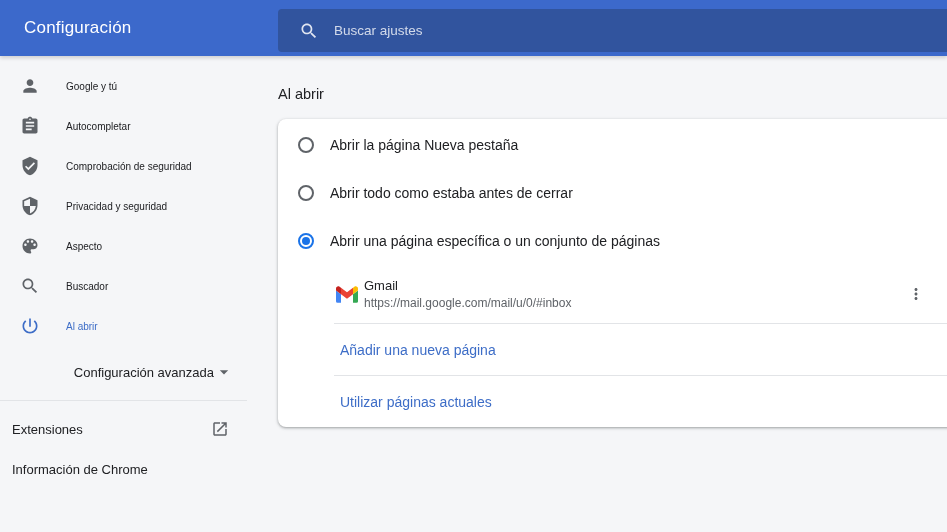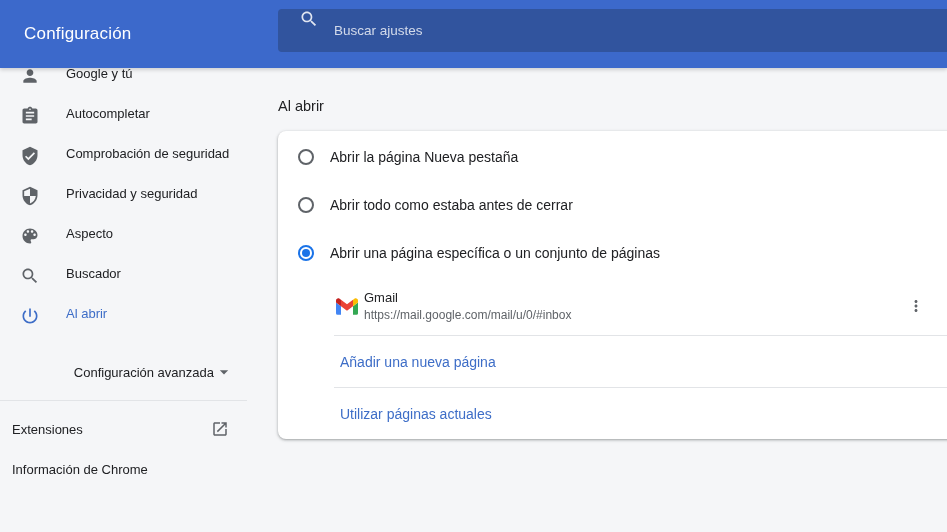--- a/index.html
+++ b/index.html
@@ -16,42 +16,42 @@
   *{box-sizing:border-box;margin:0;padding:0;}
   html,body{width:947px;height:532px;overflow:hidden;}
   body{
     font-family:"Liberation Sans","DejaVu Sans",sans-serif;
     background:var(--page_bg);
     color:var(--text);
     position:relative;
   }
   
   .header{
-    position:relative;height:68px;background:var(--header_bg);
+    position:relative;height:56px;background:var(--header_bg);
     display:flex;align-items:center;
     box-shadow:0 2px 4px rgba(0,0,0,.16);z-index:5;
   }
   .header-title{margin-left:24px;color:#fff;font-size:17px;font-weight:400;letter-spacing:.2px;}
   .search-wrap{
     position:absolute;left:278px;right:0;top:9px;height:43px;
     background:var(--searchbox_bg);border-radius:4px 0 0 4px;
-    display:flex;
+    display:flex;align-items:center;
   }
   .search-wrap .sicon{margin-left:21px;display:flex;}
   .search-input{
     background:transparent;border:none;outline:none;
     margin-left:15px;width:400px;color:#fff;font-size:13.5px;
     font-family:"Liberation Sans","DejaVu Sans",sans-serif;
   }
   .search-input::placeholder{color:rgba(255,255,255,.78);}
   
   .sidebar{position:absolute;top:56px;left:0;width:247px;padding-top:10px;}
   .nav-item{
-    height:40px;display:flex;align-items:flex-start;padding-left:20px;
-    font-size:13px;color:var(--text);cursor:pointer;white-space:nowrap;
+    height:40px;display:flex;align-items:center;padding-left:20px;
+    font-size:10px;color:var(--text);cursor:pointer;white-space:nowrap;
   }
   .nav-item .icon{width:20px;height:20px;margin-right:26px;display:flex;flex:none;}
   .nav-item .icon svg{fill:var(--icon);}
   .nav-item.selected{color:var(--link);}
   .nav-item.selected .icon svg{fill:var(--link);}
   .advanced-row{
     height:40px;margin-top:6px;display:flex;align-items:center;justify-content:flex-end;
     padding:0 13px 0 20px;font-size:13px;color:var(--text);cursor:pointer;
   }
   .advanced-row svg{fill:var(--icon);}

